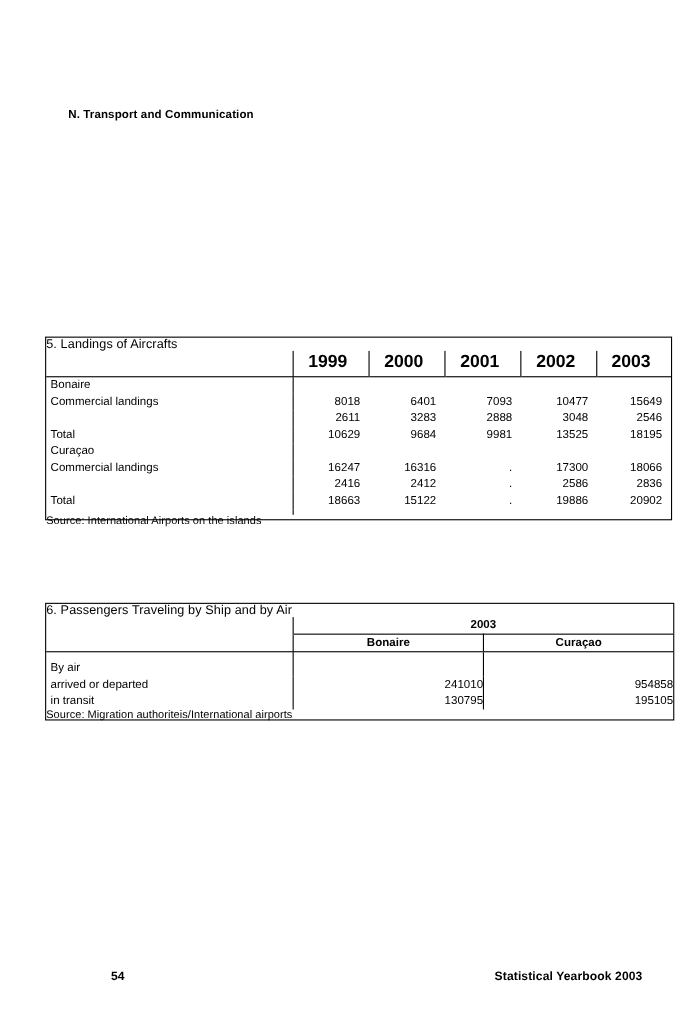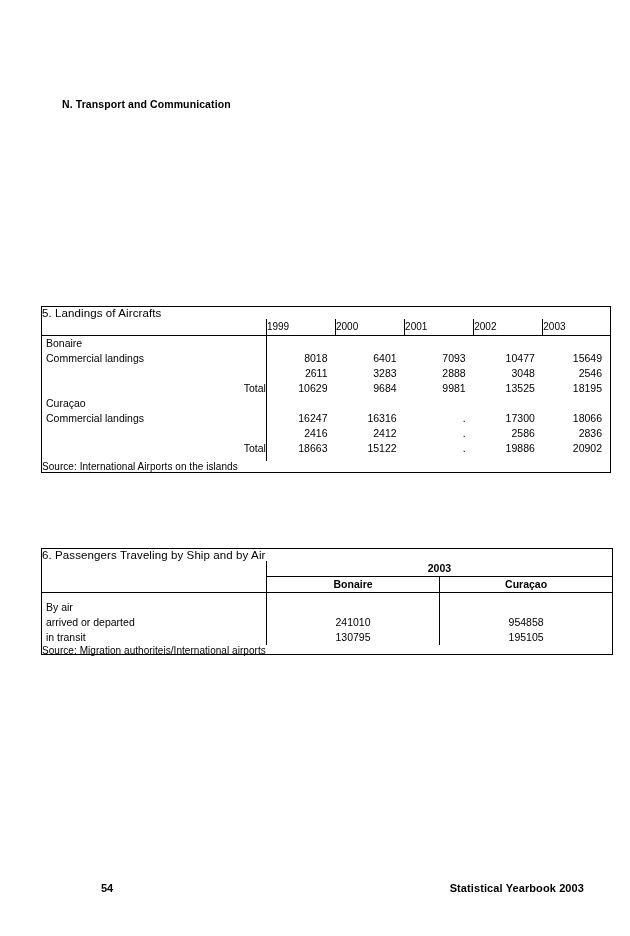--- a/index.html
+++ b/index.html
@@ -73,23 +73,23 @@
   }
 
   
   .t5 {
     left: 41px;
     top: 306px;
     width: 570px;
     height: 167px;
   }
   .t5 .hdr td {
-    font-weight: normal;
-    font-size: 10px;
-    text-align: left;
+    font-weight: bold;
+    font-size: 16px;
+    text-align: center;
     padding: 2px 6px 3px 0;
     border-bottom: 1.4px solid #000;
   }
   .t5 .hdr td.lbl {
     border-bottom: 1.4px solid #000;
   }
   .t5 .hdr td.yr {
     border-left: 1.1px solid #000;
   }
   .t5 td.lbl {
@@ -105,21 +105,21 @@
     height: 15px;
     line-height: 15px;
   }
   .grp {
     font-weight: bold;
   }
   .ind1 {
     padding-left: 62px;
   }
   .rt {
-    text-align: right;
+    text-align: left;
     padding-right: 62px;
   }
   .spacer-row td {
     height: 7px;
     line-height: 7px;
   }
   .pad-row td {
     height: 5px;
     line-height: 5px;
   }
@@ -149,21 +149,21 @@
     border-bottom: 1.4px solid #000;
     padding: 1px 0 2px 0;
   }
   .t6 .isl.second, .t6 td.cnum.second {
     border-left: 1.1px solid #000;
   }
   .t6 .emptyhdr {
     border-bottom: 0;
   }
   .t6 td.cnum {
-    text-align: center;
+    text-align: right;
   }
   .t6 tr.datarow td {
     height: 15px;
     line-height: 15px;
   }
 
   
   .footer-page {
     position: absolute;
     left: 53px;

